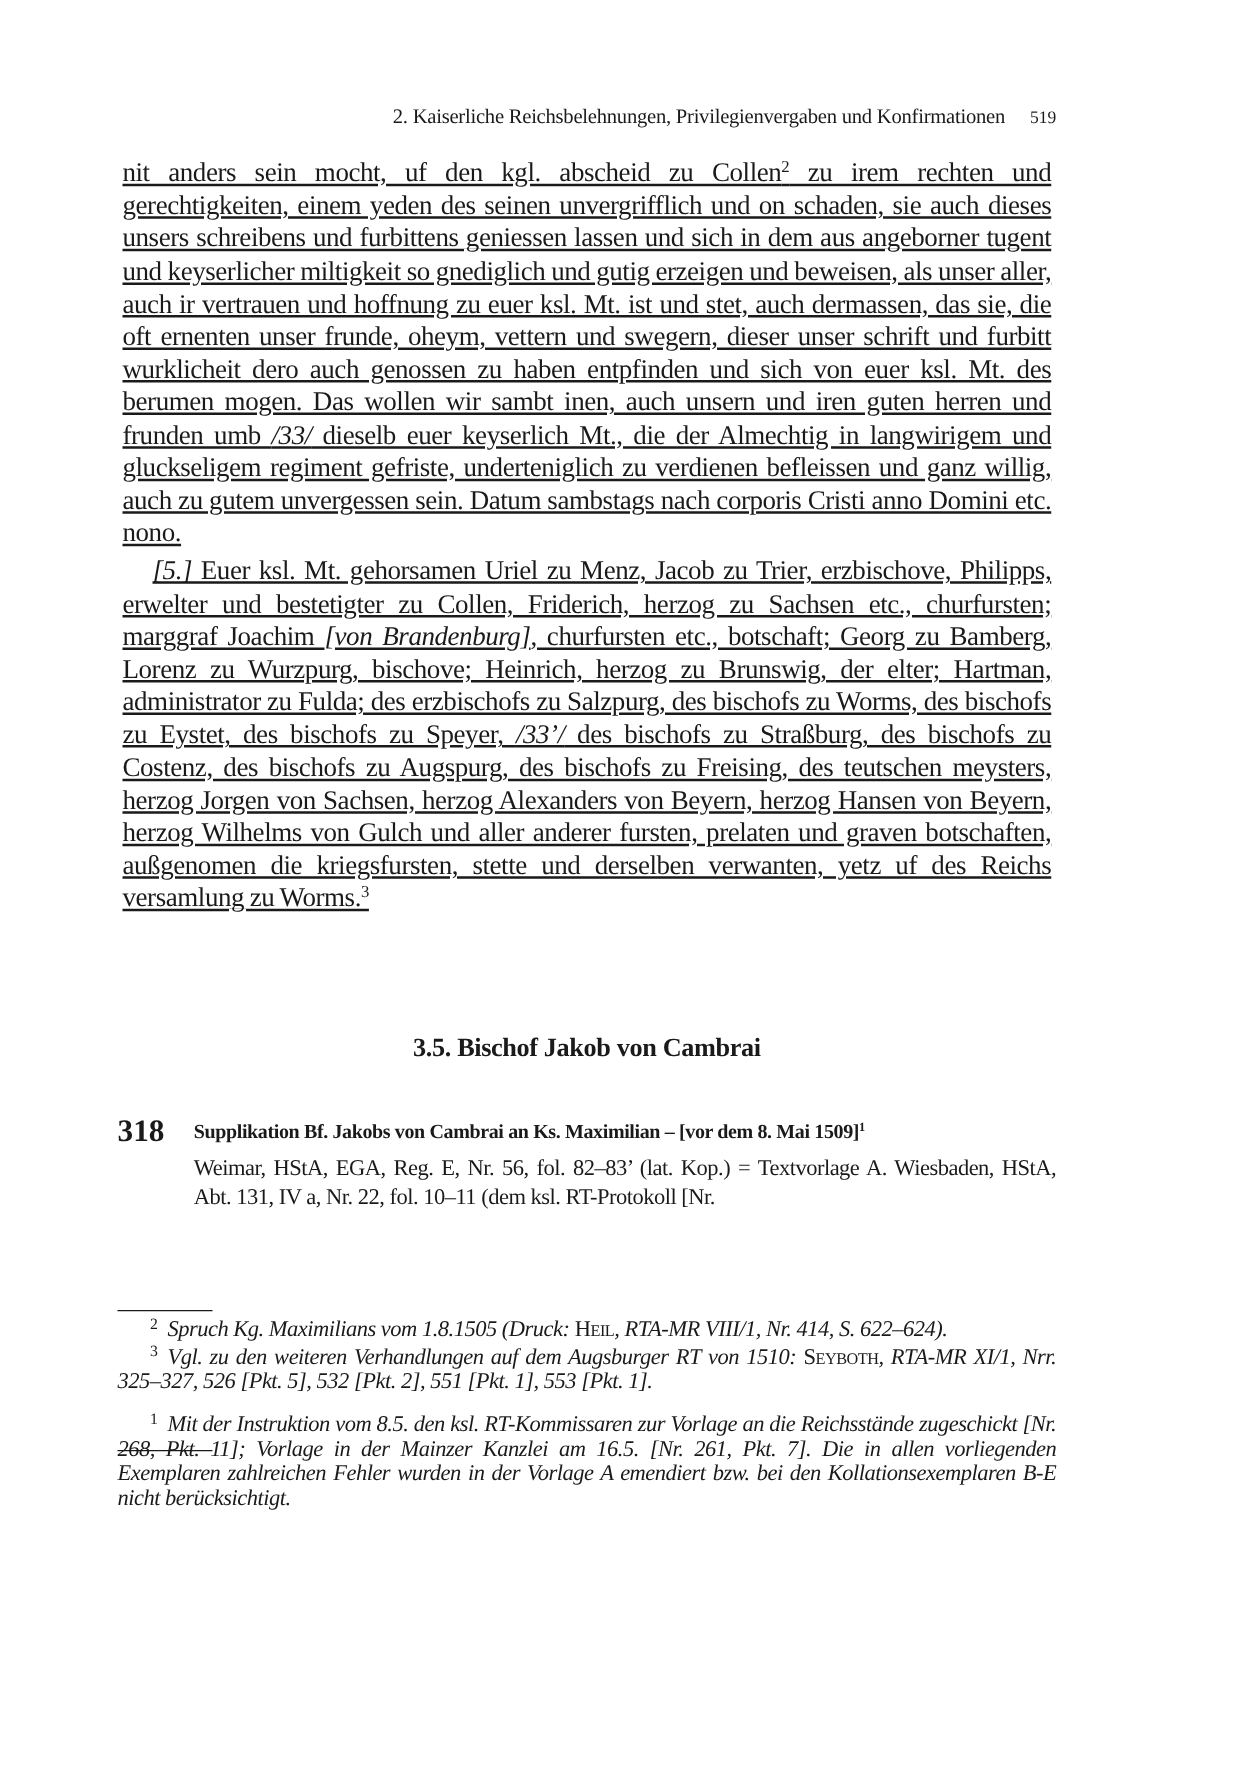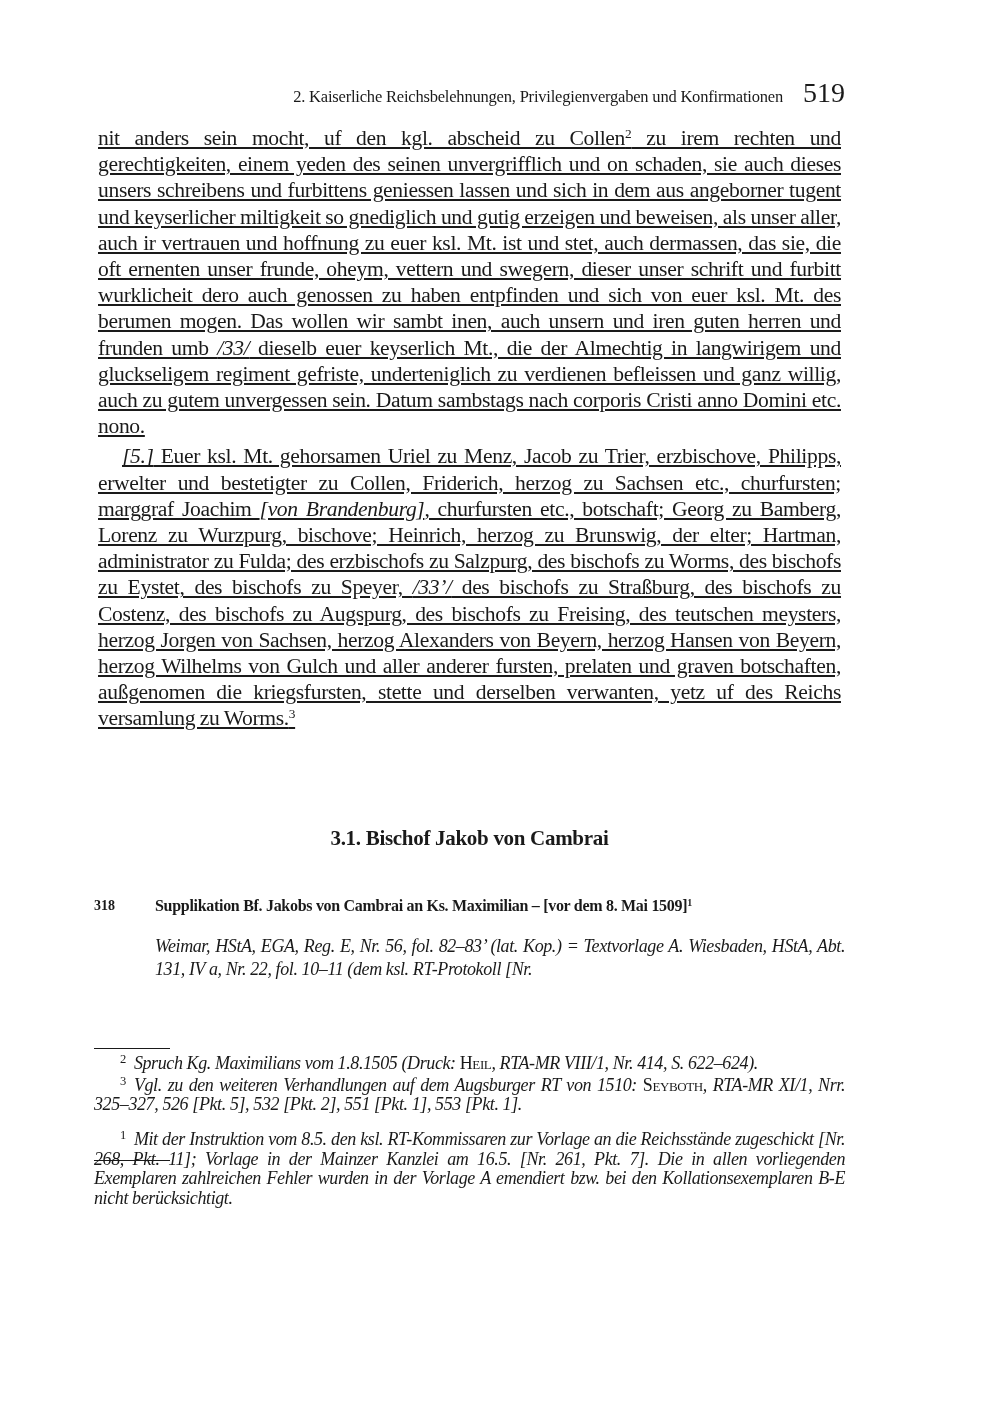--- a/index.html
+++ b/index.html
@@ -6,49 +6,49 @@
     body {
       width: 1004px; height: 1418px; position: relative; overflow: hidden;
       font-family: "Liberation Serif", "DejaVu Serif", serif; color: #1a1a1a;
     }
     .running-head {
       position: absolute; left: 94px; top: 80px; width: 751px;
       font-size: 16.5px; line-height: 26px; text-align: right;
       white-space: nowrap;
     }
     .running-head .title { display: inline-block; margin-right: 20px; letter-spacing: -0.2px; }
-    .running-head .pageno { display: inline-block; font-size: 28px; }
+    .running-head .pageno { display: inline-block; font-size: 14px; }
     .body-text {
       position: absolute; left: 94px; top: 121px; width: 751px;
       font-size: 21.6px; line-height: 26.2px; text-align: justify;
       letter-spacing: -0.35px; word-spacing: -0.5px;
     }
     .body-text p { margin: 4px; text-decoration: underline; }
     .body-text p.indent { text-indent: 24px; }
     sup { font-size: 0.62em; line-height: 0; vertical-align: 0.55em; }
     em { font-style: italic; }
     .section-heading {
       position: absolute; left: 94px; top: 824px; width: 751px;
       text-align: center; font-weight: bold; font-size: 21px; line-height: 28px;
       letter-spacing: -0.3px;
     }
     .doc-entry { position: absolute; left: 94px; top: 895px; width: 751px; }
     .doc-number {
-      position: absolute; left: 0; top: 0; font-weight: bold; font-size: 14px; line-height: 22px; text-align: right;
+      position: absolute; left: 0; top: 0; font-weight: bold; font-size: 25px; line-height: 22px; text-align: right;
     }
     .doc-title {
       margin-left: 61px; font-weight: bold; font-size: 16px; line-height: 22px;
       text-align: justify; letter-spacing: -0.3px;
     }
     .doc-regest {
       margin-left: 61px; margin-top: 10px; font-style: italic; font-size: 21px; line-height: 26px;
       letter-spacing: -0.3px;
     }
     .doc-sources {
-      margin-left: 61px; margin-top: 18px; font-style: italic; font-size: 18px; line-height: 22.5px;
+      margin-left: 61px; margin-top: 6px; font-size: 18px; line-height: 22.5px;
       text-align: justify; letter-spacing: -0.4px;
     }
     .fn-rule { position: absolute; left: 94px; width: 76px; height: 1px; background: #1a1a1a; }
     .footnotes {
       position: absolute; left: 94px; width: 751px; font-size: 18px; line-height: 19.5px;
       text-align: justify; letter-spacing: -0.4px;
     }
     .footnotes p { margin: 0; text-indent: 26px; }
     .footnotes .fn-text { font-style: italic; }
     .footnotes .sc { font-style: normal; font-variant: small-caps; }
@@ -59,21 +59,21 @@
 
 <div class="running-head">
   <span class="title">2. Kaiserliche Reichsbelehnungen, Privilegienvergaben und Konfirmationen</span><span class="pageno">519</span>
 </div>
 
 <div class="body-text">
   <p><span>nit anders sein mocht, uf den kgl. abscheid zu Collen</span><sup>2</sup><span> zu irem rechten und gerechtigkeiten, einem yeden des seinen unvergrifflich und on schaden, sie auch dieses unsers schreibens und furbittens geniessen lassen und sich in dem aus angeborner tugent und keyserlicher miltigkeit so gnediglich und gutig erzeigen und beweisen, als unser aller, auch ir vertrauen und hoffnung zu euer ksl. Mt. ist und stet, auch dermassen, das sie, die oft ernenten unser frunde, oheym, vettern und swegern, dieser unser schrift und furbitt wurklicheit dero auch genossen zu haben entpfinden und sich von euer ksl. Mt. des berumen mogen. Das wollen wir sambt inen, auch unsern und iren guten herren und frunden umb </span><em>/33/</em><span> dieselb euer keyserlich Mt., die der Almechtig in langwirigem und gluckseligem regiment gefriste, underteniglich zu verdienen befleissen und ganz willig, auch zu gutem unvergessen sein. Datum sambstags nach corporis Cristi anno Domini etc. nono.</span></p>
   <p class="indent"><em>[5.]</em><span> Euer ksl. Mt. gehorsamen Uriel zu Menz, Jacob zu Trier, erzbischove, Philipps, erwelter und bestetigter zu Collen, Friderich, herzog zu Sachsen etc., churfursten; marggraf Joachim </span><em>[von Brandenburg]</em><span>, churfursten etc., botschaft; Georg zu Bamberg, Lorenz zu Wurzpurg, bischove; Heinrich, herzog zu Brunswig, der elter; Hartman, administrator zu Fulda; des erzbischofs zu Salzpurg, des bischofs zu Worms, des bischofs zu Eystet, des bischofs zu Speyer, </span><em>/33’/</em><span> des bischofs zu Straßburg, des bischofs zu Costenz, des bischofs zu Augspurg, des bischofs zu Freising, des teutschen meysters, herzog Jorgen von Sachsen, herzog Alexanders von Beyern, herzog Hansen von Beyern, herzog Wilhelms von Gulch und aller anderer fursten, prelaten und graven botschaften, außgenomen die kriegsfursten, stette und derselben verwanten, yetz uf des Reichs versamlung zu Worms.</span><sup>3</sup></p>
 </div>
 
-<div class="section-heading">3.1. Bischof Jakob von Cambrai</div>
+<div class="section-heading">3.5. Bischof Jakob von Cambrai</div>
 
 <div class="doc-entry">
   <div class="doc-number">318</div>
   <div class="doc-title"><span>Supplikation Bf. Jakobs von Cambrai an Ks. Maximilian – [vor dem 8. Mai 1509]</span><sup>1</sup></div>
   <div class="doc-sources">Weimar, HStA, EGA, Reg. E, Nr. 56, fol. 82–83’ (lat. Kop.) = Textvorlage A. Wiesbaden, HStA, Abt. 131, IV a, Nr. 22, fol. 10–11 (dem ksl. RT-Protokoll [Nr.</div>
 </div>
 
 <div class="fn-rule" style="top:1048px;"></div>
 <div class="footnotes" style="top:1054px;">
   <p><span class="fn-mark">2</span><span class="fn-text"><span>Spruch Kg. Maximilians vom 1.8.1505 (Druck: </span><span class="sc">Heil</span><span>, RTA-MR VIII/1, Nr. 414, S. 622–624).</span></span></p>

